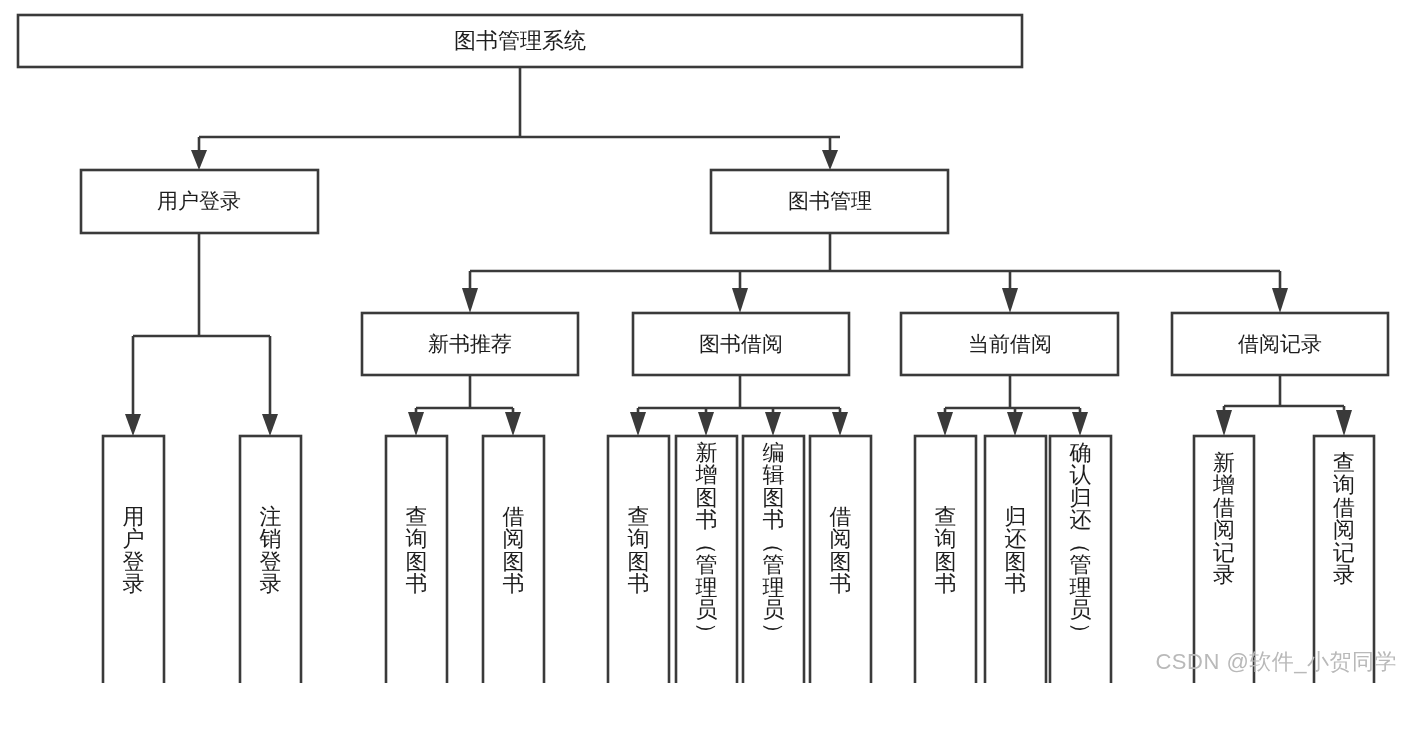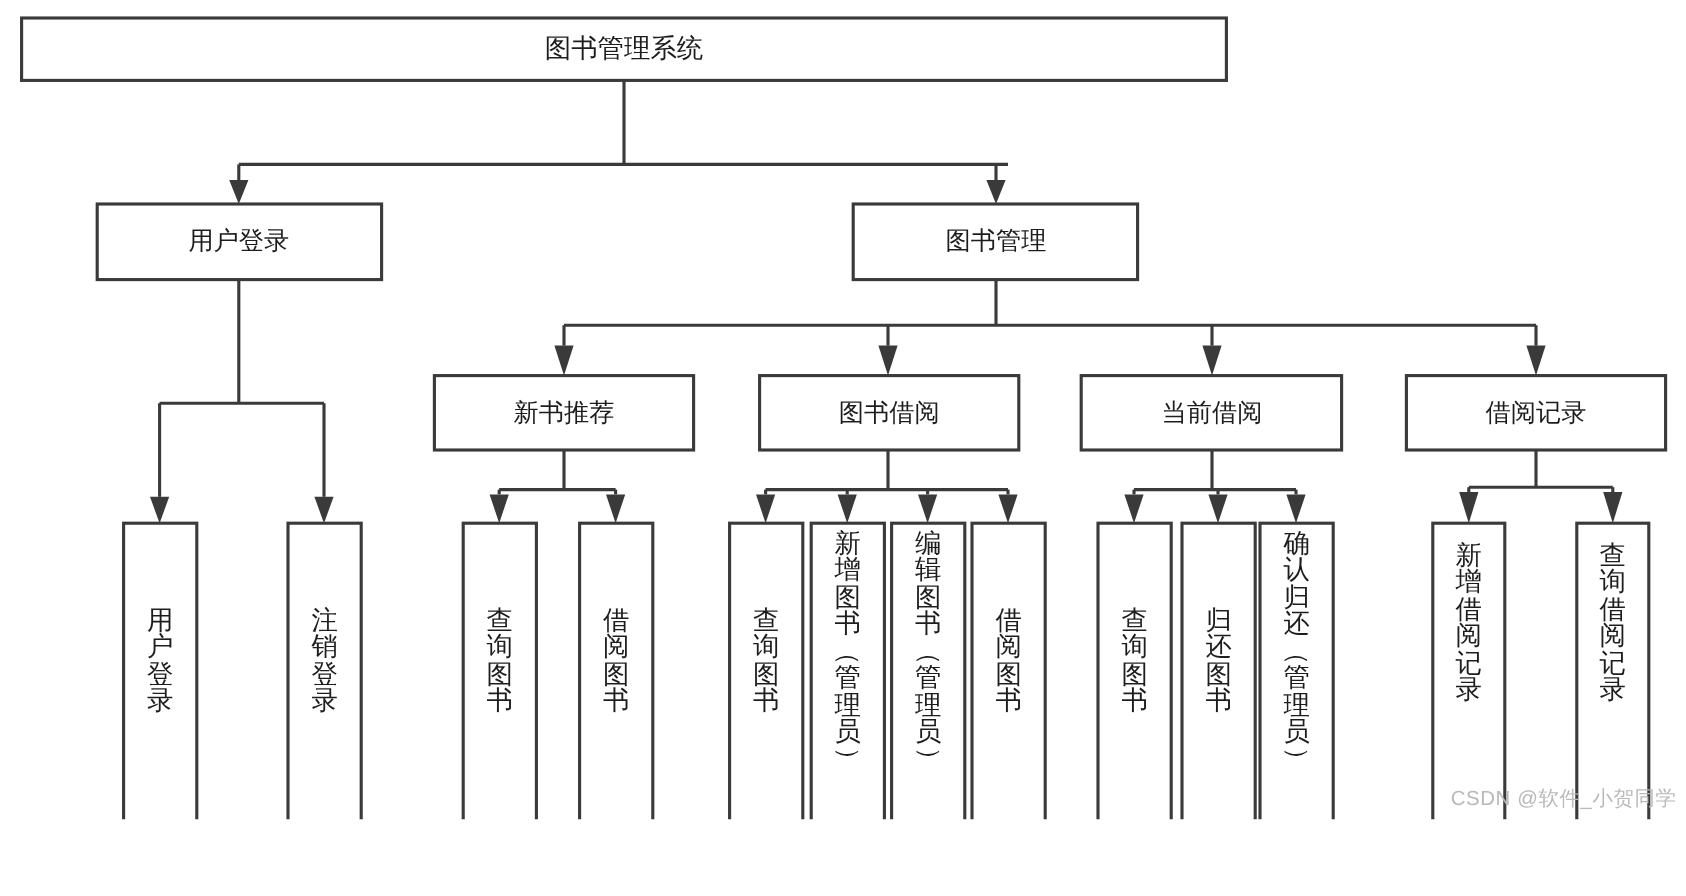--- a/index.html
+++ b/index.html
@@ -70,21 +70,21 @@
     white-space: pre;
   }
   .vlabel span {
     display: block;
   }
   .watermark {
     position: absolute;
     right: 8px;
     bottom: 6px;
     font-family: "Liberation Sans", "DejaVu Sans", sans-serif;
-    font-size: 17px;
+    font-size: 22px;
     color: #b9b9b9;
     letter-spacing: 0.5px;
     white-space: nowrap;
   }
 </style>
 </head>
 <body>
 
 <div id="diagram-root">
 

